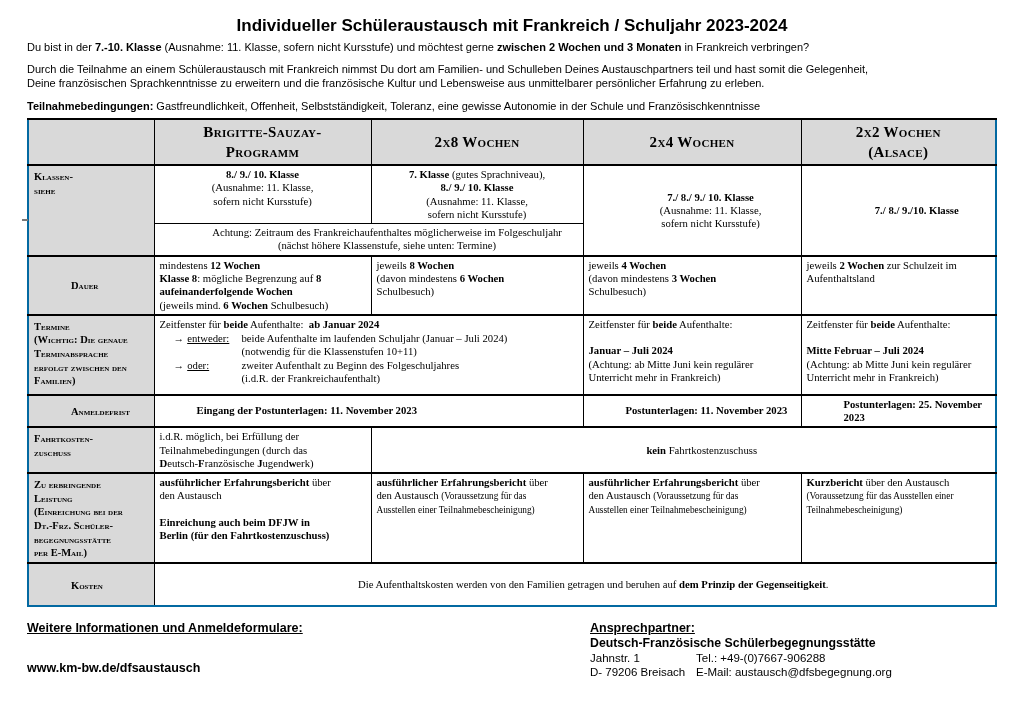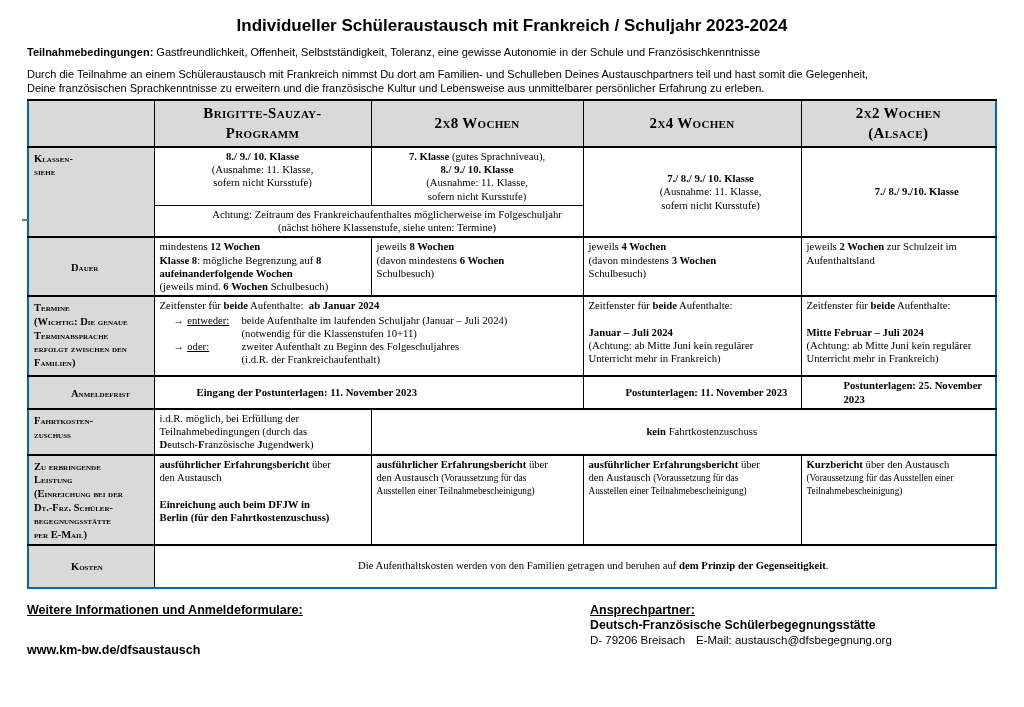--- a/index.html
+++ b/index.html
@@ -35,22 +35,23 @@
   .f-row{display:grid;grid-template-columns:106px 1fr;font-size:11.5px;margin-top:2px;}
   .tick{position:absolute;left:22px;top:219px;width:6px;height:1.5px;background:#777;}
 </style>
 </head>
 <body>
 
 <div class="page">
   <div class="tick"></div>
 
   <div class="title">Individueller Schüleraustausch mit Frankreich / Schuljahr 2023-2024</div>
+  <p class="intro q"><span>Du bist in der </span><span class="b">7.-10. Klasse</span><span> (Ausnahme: 11. Klasse, sofern nicht Kursstufe) und möchtest gerne </span><span class="b">zwischen 2 Wochen und 3 Monaten</span><span> in Frankreich verbringen?</span></p>
+  <p class="intro p2"><span>Durch die Teilnahme an einem Schüleraustausch mit Frankreich nimmst Du dort am Familien- und Schulleben Deines Austauschpartners teil und hast somit die Gelegenheit,</span><br><span>Deine französischen Sprachkenntnisse zu erweitern und die französische Kultur und Lebensweise aus unmittelbarer persönlicher Erfahrung zu erleben.</span></p>
   <p class="intro p3"><span class="b">Teilnahmebedingungen:</span><span> Gastfreundlichkeit, Offenheit, Selbstständigkeit, Toleranz, eine gewisse Autonomie in der Schule und Französischkenntnisse</span></p>
-  <p class="intro p2"><span>Durch die Teilnahme an einem Schüleraustausch mit Frankreich nimmst Du dort am Familien- und Schulleben Deines Austauschpartners teil und hast somit die Gelegenheit,</span><br><span>Deine französischen Sprachkenntnisse zu erweitern und die französische Kultur und Lebensweise aus unmittelbarer persönlicher Erfahrung zu erleben.</span></p>
 
   <table>
     <colgroup>
       <col style="width:126px">
         <col style="width:217px">
         <col style="width:212px">
         <col style="width:218px">
         <col style="width:195px">
     </colgroup>
     <tbody>
@@ -138,18 +139,22 @@
 
   <div class="footer">
     <div class="f-left">
       <div class="f-head">Weitere Informationen und Anmeldeformulare:</div>
       <div class="f-url">www.km-bw.de/dfsaustausch</div>
     </div>
     <div class="f-right">
       <div class="f-head">Ansprechpartner:</div>
       <div class="f-org">Deutsch-Französische Schülerbegegnungsstätte</div>
       <div class="f-row">
+        <span>Jahnstr. 1</span>
+        <span>Tel.: +49-(0)7667-906288</span>
+      </div>
+      <div class="f-row">
         <span>D- 79206 Breisach</span>
         <span>E-Mail: austausch@dfsbegegnung.org</span>
       </div>
     </div>
   </div>
 </div>
 
 </body></html>

